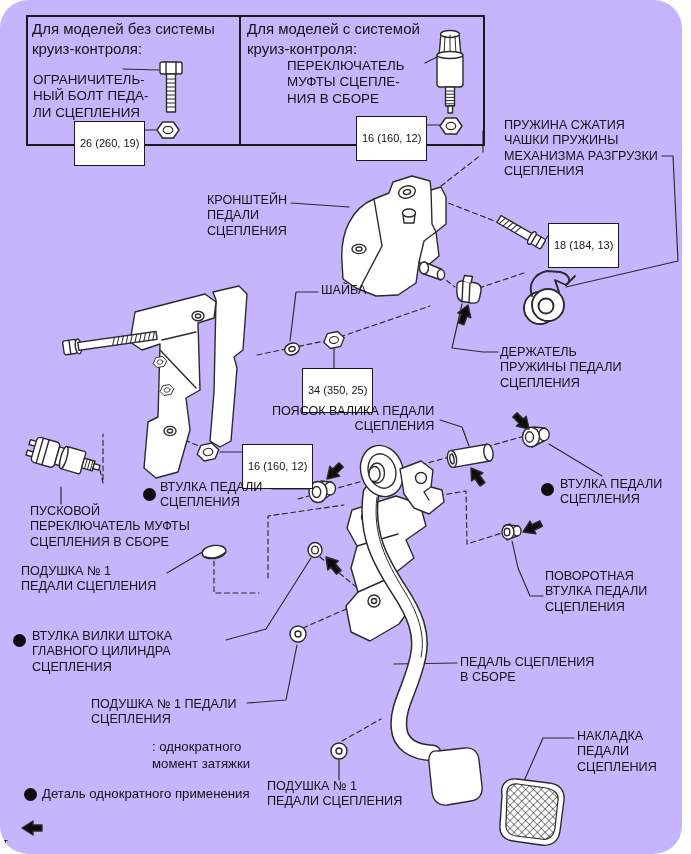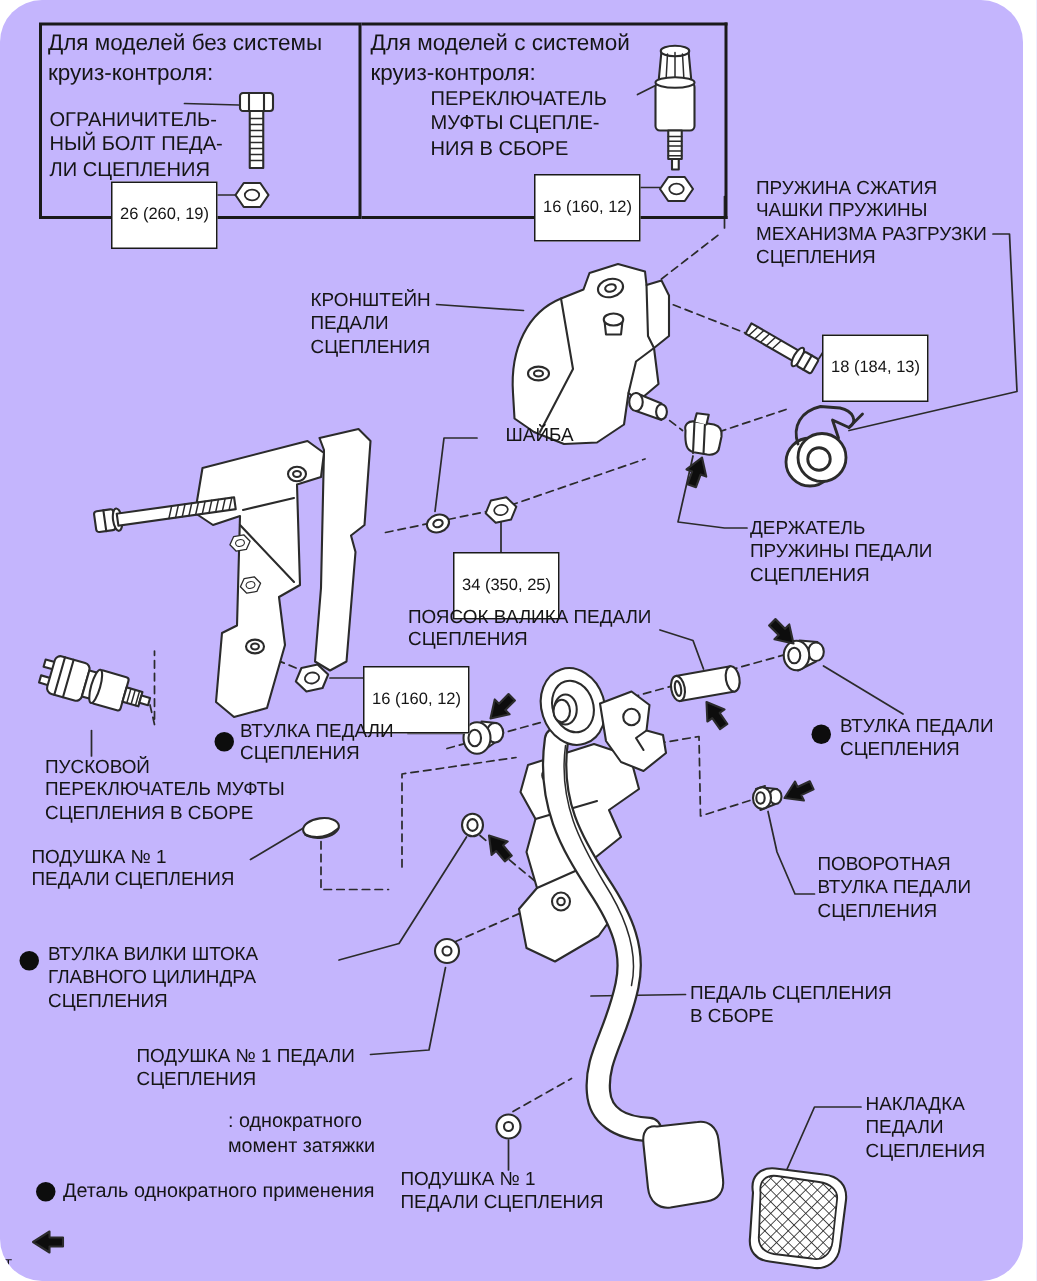--- a/index.html
+++ b/index.html
@@ -299,25 +299,25 @@
   <div class="tq" style="left:302px;top:368px;">34 (350, 25)</div>
   <div class="tq" style="left:242px;top:444px;">16 (160, 12)</div>
 
   <div class="lbl" style="left:504px;top:118px;">ПРУЖИНА СЖАТИЯ
 ЧАШКИ ПРУЖИНЫ
 МЕХАНИЗМА РАЗГРУЗКИ
 СЦЕПЛЕНИЯ</div>
   <div class="lbl" style="left:207px;top:193px;">КРОНШТЕЙН
 ПЕДАЛИ
 СЦЕПЛЕНИЯ</div>
-  <div class="lbl" style="left:321px;top:283px;margin-left:16px;">ШАЙБА</div>
+  <div class="lbl" style="left:321px;top:283px;">ШАЙБА</div>
   <div class="lbl" style="left:500px;top:345px;">ДЕРЖАТЕЛЬ
 ПРУЖИНЫ ПЕДАЛИ
 СЦЕПЛЕНИЯ</div>
-  <div class="lbl" style="left:272px;top:404px;">ПОЯСОК ВАЛИКА ПЕДАЛИ
+  <div class="lbl" style="left:272px;top:404px;text-align:right;">ПОЯСОК ВАЛИКА ПЕДАЛИ
 СЦЕПЛЕНИЯ</div>
 
   <div class="dot" style="left:143px;top:488px;"></div>
   <div class="lbl" style="left:160px;top:480px;">ВТУЛКА ПЕДАЛИ
 СЦЕПЛЕНИЯ</div>
 
   <div class="lbl" style="left:18px;top:504px;margin-left:12px;">ПУСКОВОЙ
 ПЕРЕКЛЮЧАТЕЛЬ МУФТЫ
 СЦЕПЛЕНИЯ В СБОРЕ</div>
   <div class="lbl" style="left:21px;top:564px;">ПОДУШКА № 1

